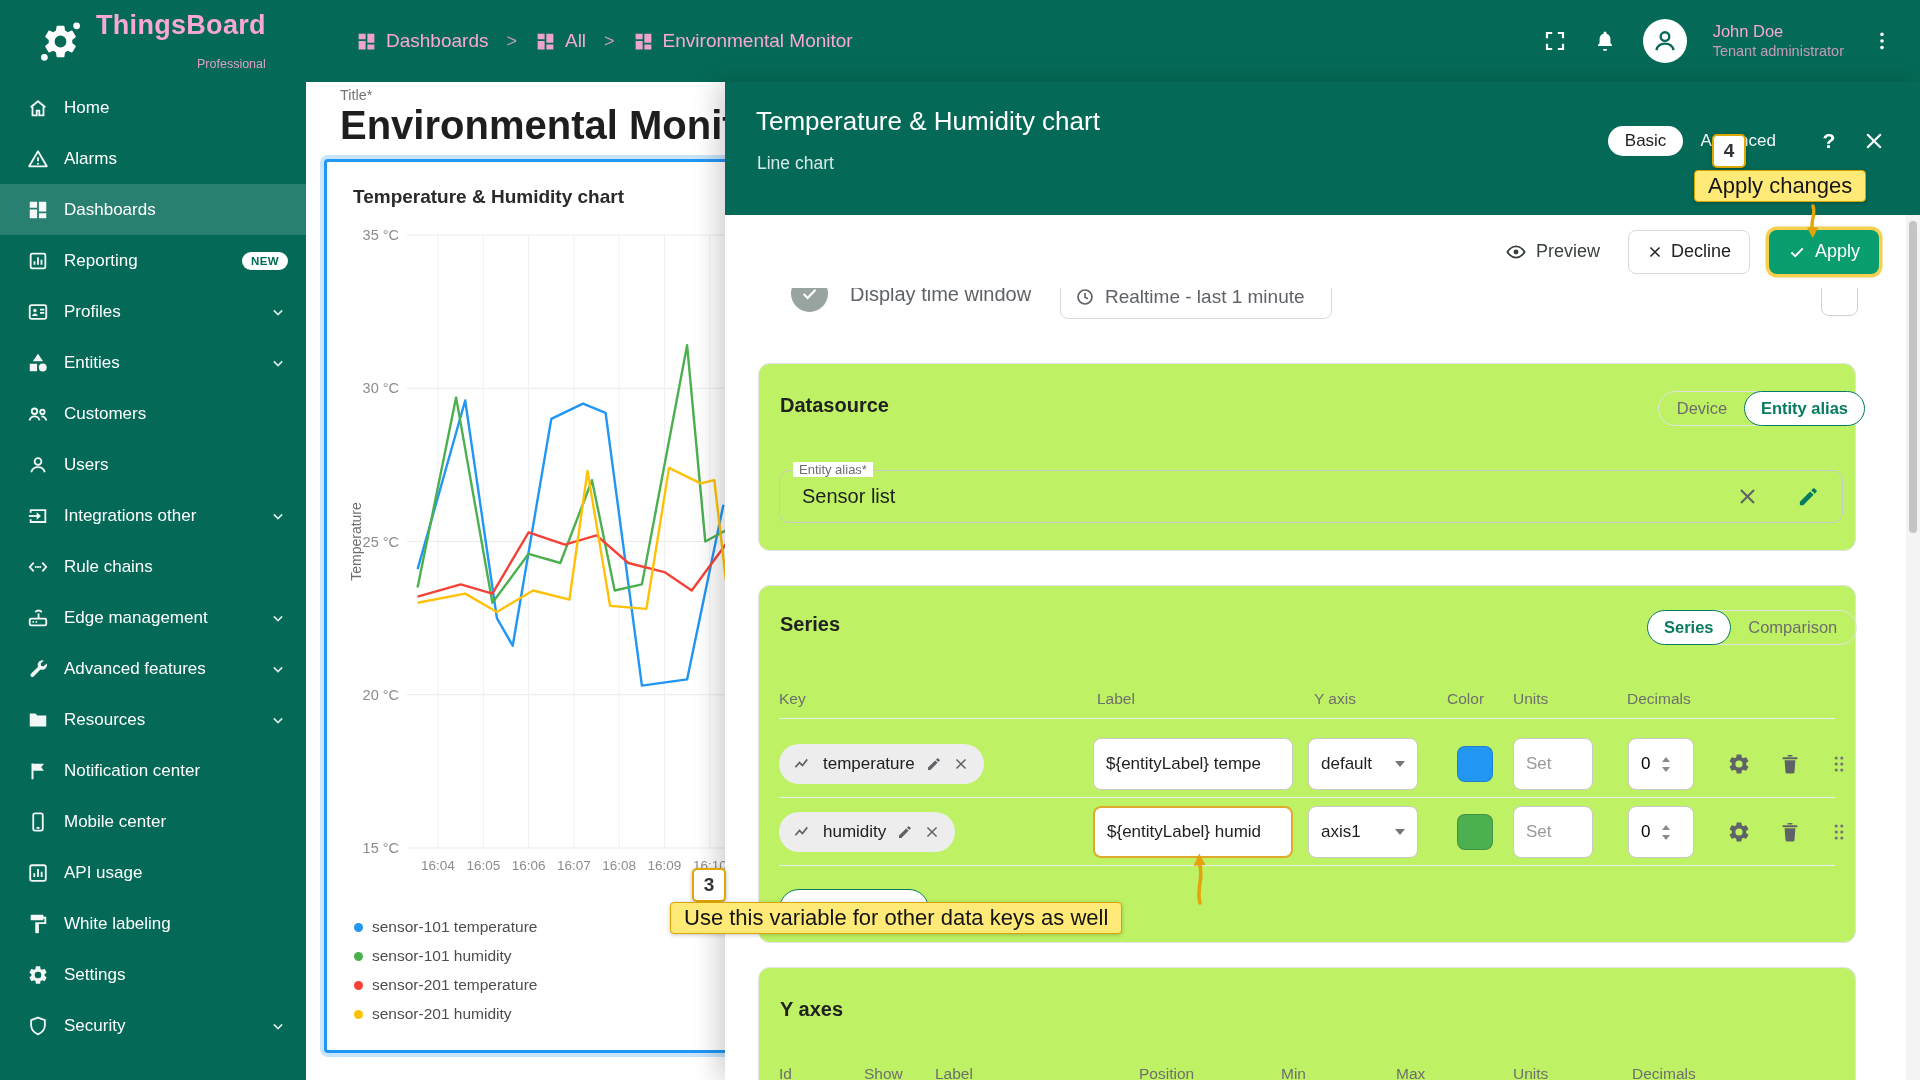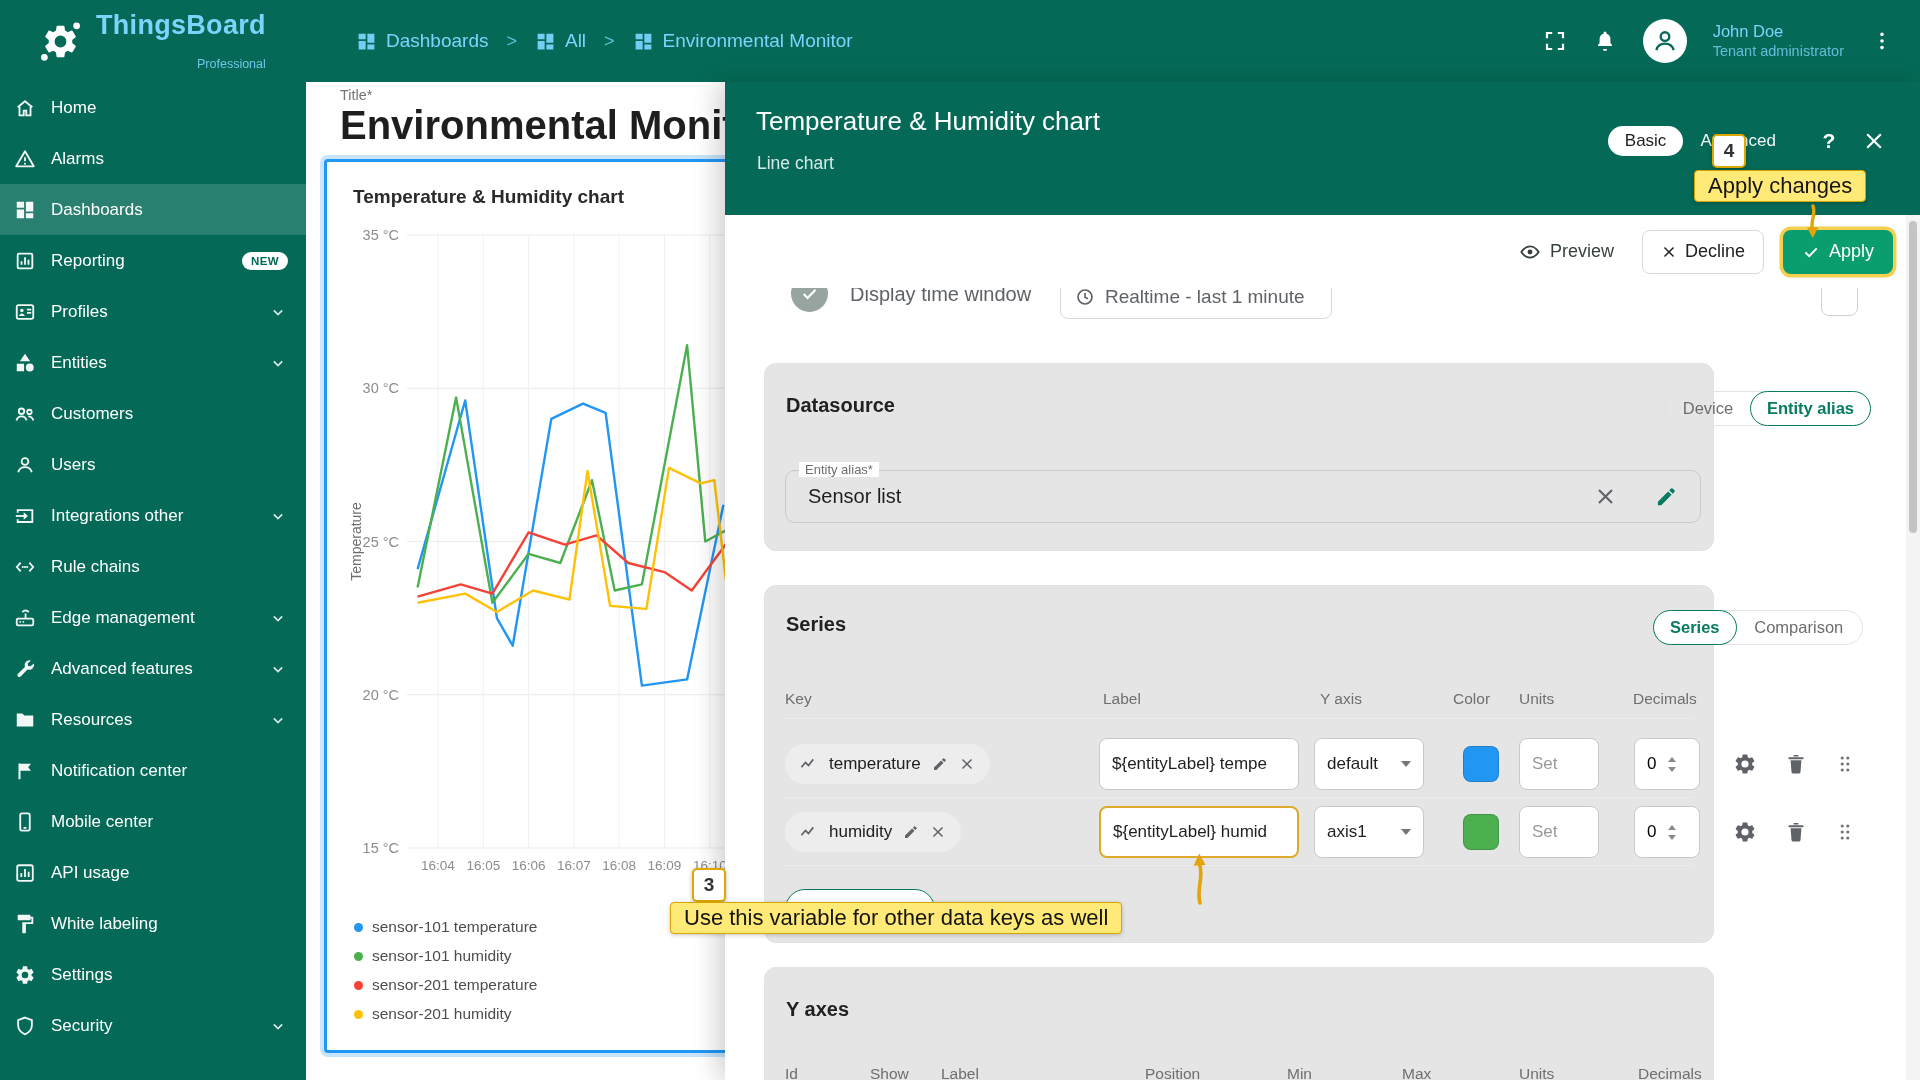--- a/index.html
+++ b/index.html
@@ -5,42 +5,42 @@
 :root{
   --c-primary:#046a57; --c-accent:#077b60; --c-apply:#0a9d70;
   --c-selection:#2196F3; --c-highlight:#ffe977;
 }
 *{box-sizing:border-box}
 body{margin:0;font-family:"Liberation Sans",sans-serif;background:#e9e9e9}
 .stage{position:relative;width:1920px;height:1080px;overflow:hidden;background:#fff}
 svg.ic{display:block}
 
 
-.topbar{position:absolute;left:0;top:0;width:100%;height:82px;background:var(--c-primary);display:flex;align-items:center;color:#7dd3fc;z-index:40}
+.topbar{position:absolute;left:0;top:0;width:100%;height:82px;background:var(--c-primary);display:flex;align-items:center;color:#f9a8d4;z-index:40}
 .brand{width:306px;flex:none;display:flex;align-items:center;padding-left:38px;gap:13px;cursor:pointer}
 .logo-ic{width:45px;height:45px;color:#fff}
 .brand-text{display:flex;flex-direction:column;align-items:flex-end}
 .brand-name{font-size:27px;font-weight:700;letter-spacing:.3px;line-height:1}
 .brand-sub{font-size:12.5px;opacity:.88;margin-top:18px}
 .crumbs{display:flex;align-items:center;gap:13px;padding-left:50px;font-size:19px;white-space:nowrap}
 .crumb{display:flex;align-items:center;gap:9px;cursor:pointer}
 .crumb .ic{width:21px;height:21px;opacity:.95}
 .crumb-sep{opacity:.8;font-size:18px;margin:0 5px}
 .top-right{margin-left:auto;display:flex;align-items:center;gap:26px;padding-right:26px}
 .top-icbtn{color:#fff;cursor:pointer}
 .top-icbtn .ic{width:24px;height:24px}
 .avatar{width:44px;height:44px;border-radius:50%;background:#fff;display:flex;align-items:center;justify-content:center;color:var(--c-primary);cursor:pointer;flex:none}
 .avatar .ic{width:28px;height:28px}
 .user-block{display:flex;flex-direction:column;line-height:1.3}
 .user-name{font-size:16.5px}
 .user-role{font-size:14.5px;opacity:.78}
 
 
 .sidebar{position:absolute;left:0;top:82px;width:306px;bottom:0;background:var(--c-primary);color:#fff;z-index:30;overflow:hidden}
-.sb-item{height:51px;display:flex;align-items:center;padding:0 18px 0 14px;cursor:pointer}
+.sb-item{height:51px;display:flex;align-items:center;padding:0 18px 0 27px;cursor:pointer}
 .sb-item.active{background:rgba(255,255,255,.15)}
 .sb-ic{width:22px;height:22px;opacity:.95;flex:none}
 .sb-label{margin-left:15px;font-size:17px;white-space:nowrap}
 .sb-badge{margin-left:auto;background:#fff;color:var(--c-primary);font-size:11.5px;font-weight:700;padding:3px 9px;border-radius:10px;letter-spacing:.4px}
 .chev{width:20px;height:20px;margin-left:auto;opacity:.85;flex:none}
 
 
 .dash{position:absolute;left:306px;top:82px;right:0;bottom:0;background:#fff;overflow:hidden}
 .dash-title-label{position:absolute;left:34px;top:5px;font-size:14.5px;color:#757575}
 .dash-title{position:absolute;left:34px;top:21px;font-size:40px;font-weight:700;color:#1e1e1e;white-space:nowrap;cursor:text}
@@ -57,40 +57,40 @@
 .dlg-head{height:133px;flex:none;background:var(--c-primary);color:#fff;position:relative}
 .dlg-title{position:absolute;left:31px;top:24px;font-size:26px;font-weight:500}
 .dlg-sub{position:absolute;left:32px;top:71px;font-size:17.5px;opacity:.85}
 .head-right{position:absolute;right:34px;top:44px;display:flex;align-items:center;gap:21px}
 .mode-toggle{display:flex;align-items:center;margin-right:20px}
 .mode-basic{background:#fff;color:#1d1d1d;font-size:17px;padding:5px 17px;border-radius:17px;cursor:pointer}
 .mode-adv{color:#fff;font-size:17px;margin-left:17px;opacity:.95;cursor:pointer;white-space:nowrap}
 .help-glyph{font-size:21px;font-weight:700;color:#fff;width:24px;text-align:center;cursor:pointer}
 .dlg-close{cursor:pointer}
 .dlg-close .ic{width:24px;height:24px}
-.dlg-toolbar{height:73px;flex:none;background:#fff;display:flex;align-items:center;justify-content:flex-end;gap:19px;padding-right:27px;position:relative;z-index:6}
+.dlg-toolbar{height:73px;flex:none;background:#fff;display:flex;align-items:center;justify-content:flex-end;gap:19px;padding-right:41px;position:relative;z-index:6}
 .preview-btn{display:flex;align-items:center;gap:9px;color:#37413d;font-size:18px;margin-right:9px;cursor:pointer}
 .preview-btn .ic{width:22px;height:22px}
 .decline-btn{display:flex;align-items:center;gap:8px;border:1px solid #d8d8d8;border-radius:8px;height:44px;padding:0 18px;font-size:18px;color:#222;background:#fff;cursor:pointer}
 .decline-btn .ic{width:16px;height:16px}
 .apply-btn{display:flex;align-items:center;gap:9px;background:var(--c-apply);border:none;border-radius:8px;height:44px;padding:0 19px;font-size:18px;color:#fff;box-shadow:0 0 0 3.5px #f5cf4e;cursor:pointer}
 .apply-btn .ic{width:18px;height:18px}
 .dlg-body{flex:1;position:relative;overflow:hidden;background:#fff}
 
 
 .tw-check{position:absolute;left:66px;top:-13px;width:37px;height:37px;border-radius:50%;background:#98a4a0;display:flex;align-items:center;justify-content:center;color:#fff;cursor:pointer}
 .tw-check .ic{width:19px;height:19px}
 .tw-label{position:absolute;left:125px;top:-5px;font-size:20px;color:#5f6368}
 .tw-box{position:absolute;left:335px;top:-14px;width:272px;height:45px;border:1px solid #d9d9d9;border-radius:8px;display:flex;align-items:center;gap:10px;padding-left:14px;color:#5f6368;cursor:pointer;background:#fff}
 .tw-box .ic{width:20px;height:20px}
 .tw-value{font-size:19px;white-space:nowrap}
 .tw-corner{position:absolute;left:1096px;top:-16px;width:37px;height:44px;border:1.5px solid #cfd4d2;border-radius:8px;cursor:pointer;background:#fff}
 
 
-.card{position:absolute;left:39px;width:950px;background:#e5e5e5;border:1px solid #e2e2e2;border-radius:12px}
+.card{position:absolute;left:33px;width:1098px;background:#bef264;border:1px solid #e2e2e2;border-radius:12px}
 #card-ds{top:75px;height:188px}
 #card-series{top:297px;height:358px}
 #card-yaxes{top:679px;height:420px}
 .card-heading{position:absolute;left:21px;font-size:20px;font-weight:700;color:#212121}
 
 .seg{position:absolute;height:35px;border:1px solid #e3e3e3;border-radius:18px;display:flex;align-items:center}
 #ds-seg{left:899px;top:27px;width:207px}
 #series-seg{left:888px;top:24px;width:210px}
 .seg-plain{font-size:16.5px;color:#6d6d6d;flex:1;text-align:center;padding:0 10px;cursor:pointer;white-space:nowrap}
 .seg-active{height:35px;border:1.5px solid var(--c-accent);border-radius:18px;background:#fff;color:var(--c-accent);font-size:16.5px;font-weight:700;display:flex;align-items:center;justify-content:center;padding:0 16px;margin:-1px;cursor:pointer;white-space:nowrap}

